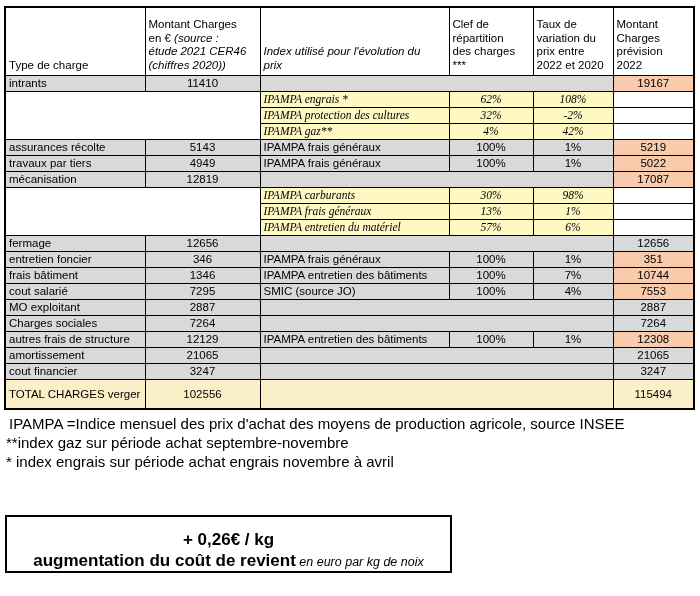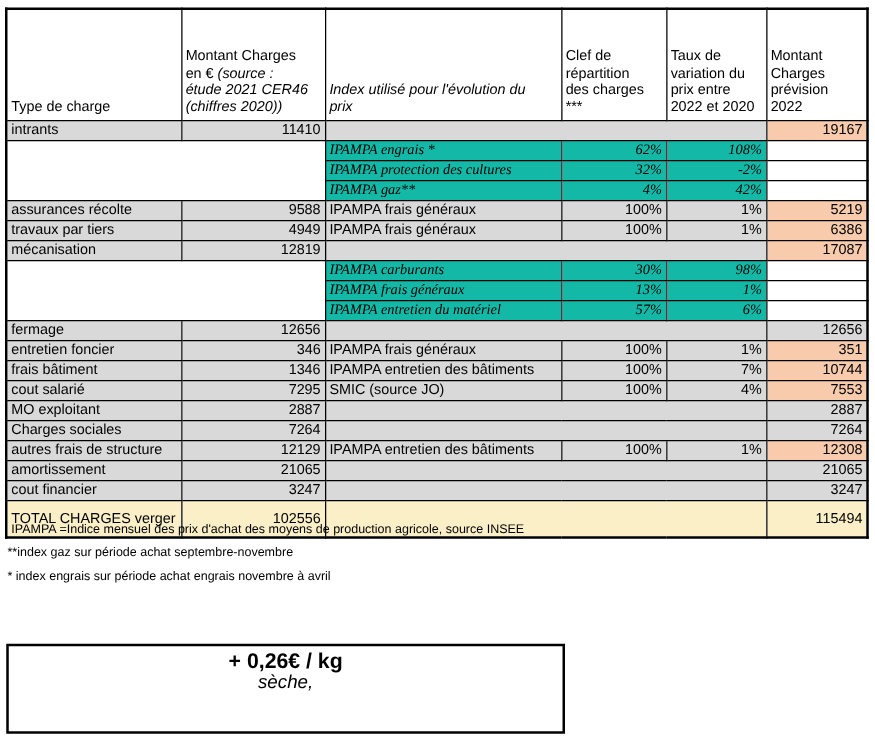--- a/index.html
+++ b/index.html
@@ -28,67 +28,67 @@
     line-height: 1.22;
     height: 16px;
     overflow: hidden;
     white-space: nowrap;
     vertical-align: middle;
   }
   tr.header td {
     background: #fff;
     vertical-align: bottom;
     white-space: pre-line;
-    height: 89px;
+    height: 68px;
     padding-bottom: 2px;
     line-height: 1.18;
   }
   .it { font-style: italic; }
   td.label { text-align: left; }
-  td.num { text-align: right; }
+  td.num { text-align: center; }
   td.idx { text-align: left; }
   td.gray   { background: var(--row-gray); }
   td.orange { background: var(--hl-orange); }
   td.yellow { background: var(--total-yellow); }
   td.sub {
     font-family: "Liberation Serif", serif;
     font-style: italic;
     font-size: 12px;
-    background: #14b8a6;
+    background: #fef9c3;
   }
   td.spacer { background: #fff; }
   tr.total td { height: 30px; }
   td.total-label { white-space: pre-line; vertical-align: middle; line-height: 14px; }
   td.vbottom { vertical-align: bottom; }
 
   
   .footnotes {
     position: absolute;
     left: 6px; top: 414px;
     width: 690px;
-    font-size: 10px;
+    font-size: 15px;
   }
   .footnotes .fn { line-height: 19px; }
   .footnotes .fn-first { padding-left: 3px; }
   .footnotes .fn-center {
     text-align: center;
     max-width: 620px;
     margin: 0 auto;
     line-height: 17px;
     padding-top: 2px;
   }
 
   
   .summary-box {
     position: absolute;
     left: 5px; top: 515px;
-    width: 447px; height: 72px;
+    width: 447px; height: 58px;
     border: 2px solid #000;
     text-align: center;
-    padding-top: 1px;
+    padding-top: 12px;
     overflow: hidden;
   }
   .summary-box .l1 {
     font-size: 17px; font-weight: bold; line-height: 21px; white-space: nowrap;
   }
   .summary-box .l2 { line-height: 21px; white-space: nowrap; }
   .summary-box .l2 .big { font-size: 17px; font-weight: bold; }
   .summary-box .l2 .small { font-size: 12.5px; font-style: italic; }
   .summary-box .l3 { font-size: 15px; font-style: italic; line-height: 14px; }
   .summary-box .l4 { font-size: 12px; font-style: italic; line-height: 15px; white-space: nowrap; }
@@ -150,33 +150,33 @@
           <td></td>
         </tr>
         <tr class="sub">
           <td class="sub idx">IPAMPA gaz**</td>
           <td class="sub num">4%</td>
           <td class="sub num">42%</td>
           <td></td>
         </tr>
         <tr class="main">
           <td class="gray label">assurances récolte</td>
-          <td class="gray num">9588</td>
+          <td class="gray num">5143</td>
           <td class="gray idx">IPAMPA frais généraux</td>
           <td class="gray num">100%</td>
           <td class="gray num">1%</td>
           <td class="orange num">5219</td>
         </tr>
         <tr class="main">
           <td class="gray label">travaux par tiers</td>
           <td class="gray num">4949</td>
           <td class="gray idx">IPAMPA frais généraux</td>
           <td class="gray num">100%</td>
           <td class="gray num">1%</td>
-          <td class="orange num">6386</td>
+          <td class="orange num">5022</td>
         </tr>
         <tr class="main">
           <td class="gray label">mécanisation</td>
           <td class="gray num">12819</td>
           <td class="gray" colspan="3"></td>
           <td class="orange num">17087</td>
         </tr>
         <tr class="sub">
           <td class="spacer" colspan="2" rowspan="3"></td>
           <td class="sub idx">IPAMPA carburants</td>
@@ -270,14 +270,15 @@
 </div>
 
 <div class="footnotes">
   <div class="fn fn-first">IPAMPA =Indice mensuel des prix d'achat des moyens de production agricole, source INSEE</div>
   <div class="fn">**index gaz sur période achat septembre-novembre</div>
   <div class="fn">* index engrais sur période achat engrais novembre à avril</div>
 </div>
 
 <div class="summary-box">
   <div class="l1">+ 0,26€ / kg</div>
+  <div class="l2"><span class="big">augmentation du coût de revient</span><span class="small"> en euro par kg de noix</span></div>
   <div class="l3">sèche,</div>
 </div>
 
 </body></html>

